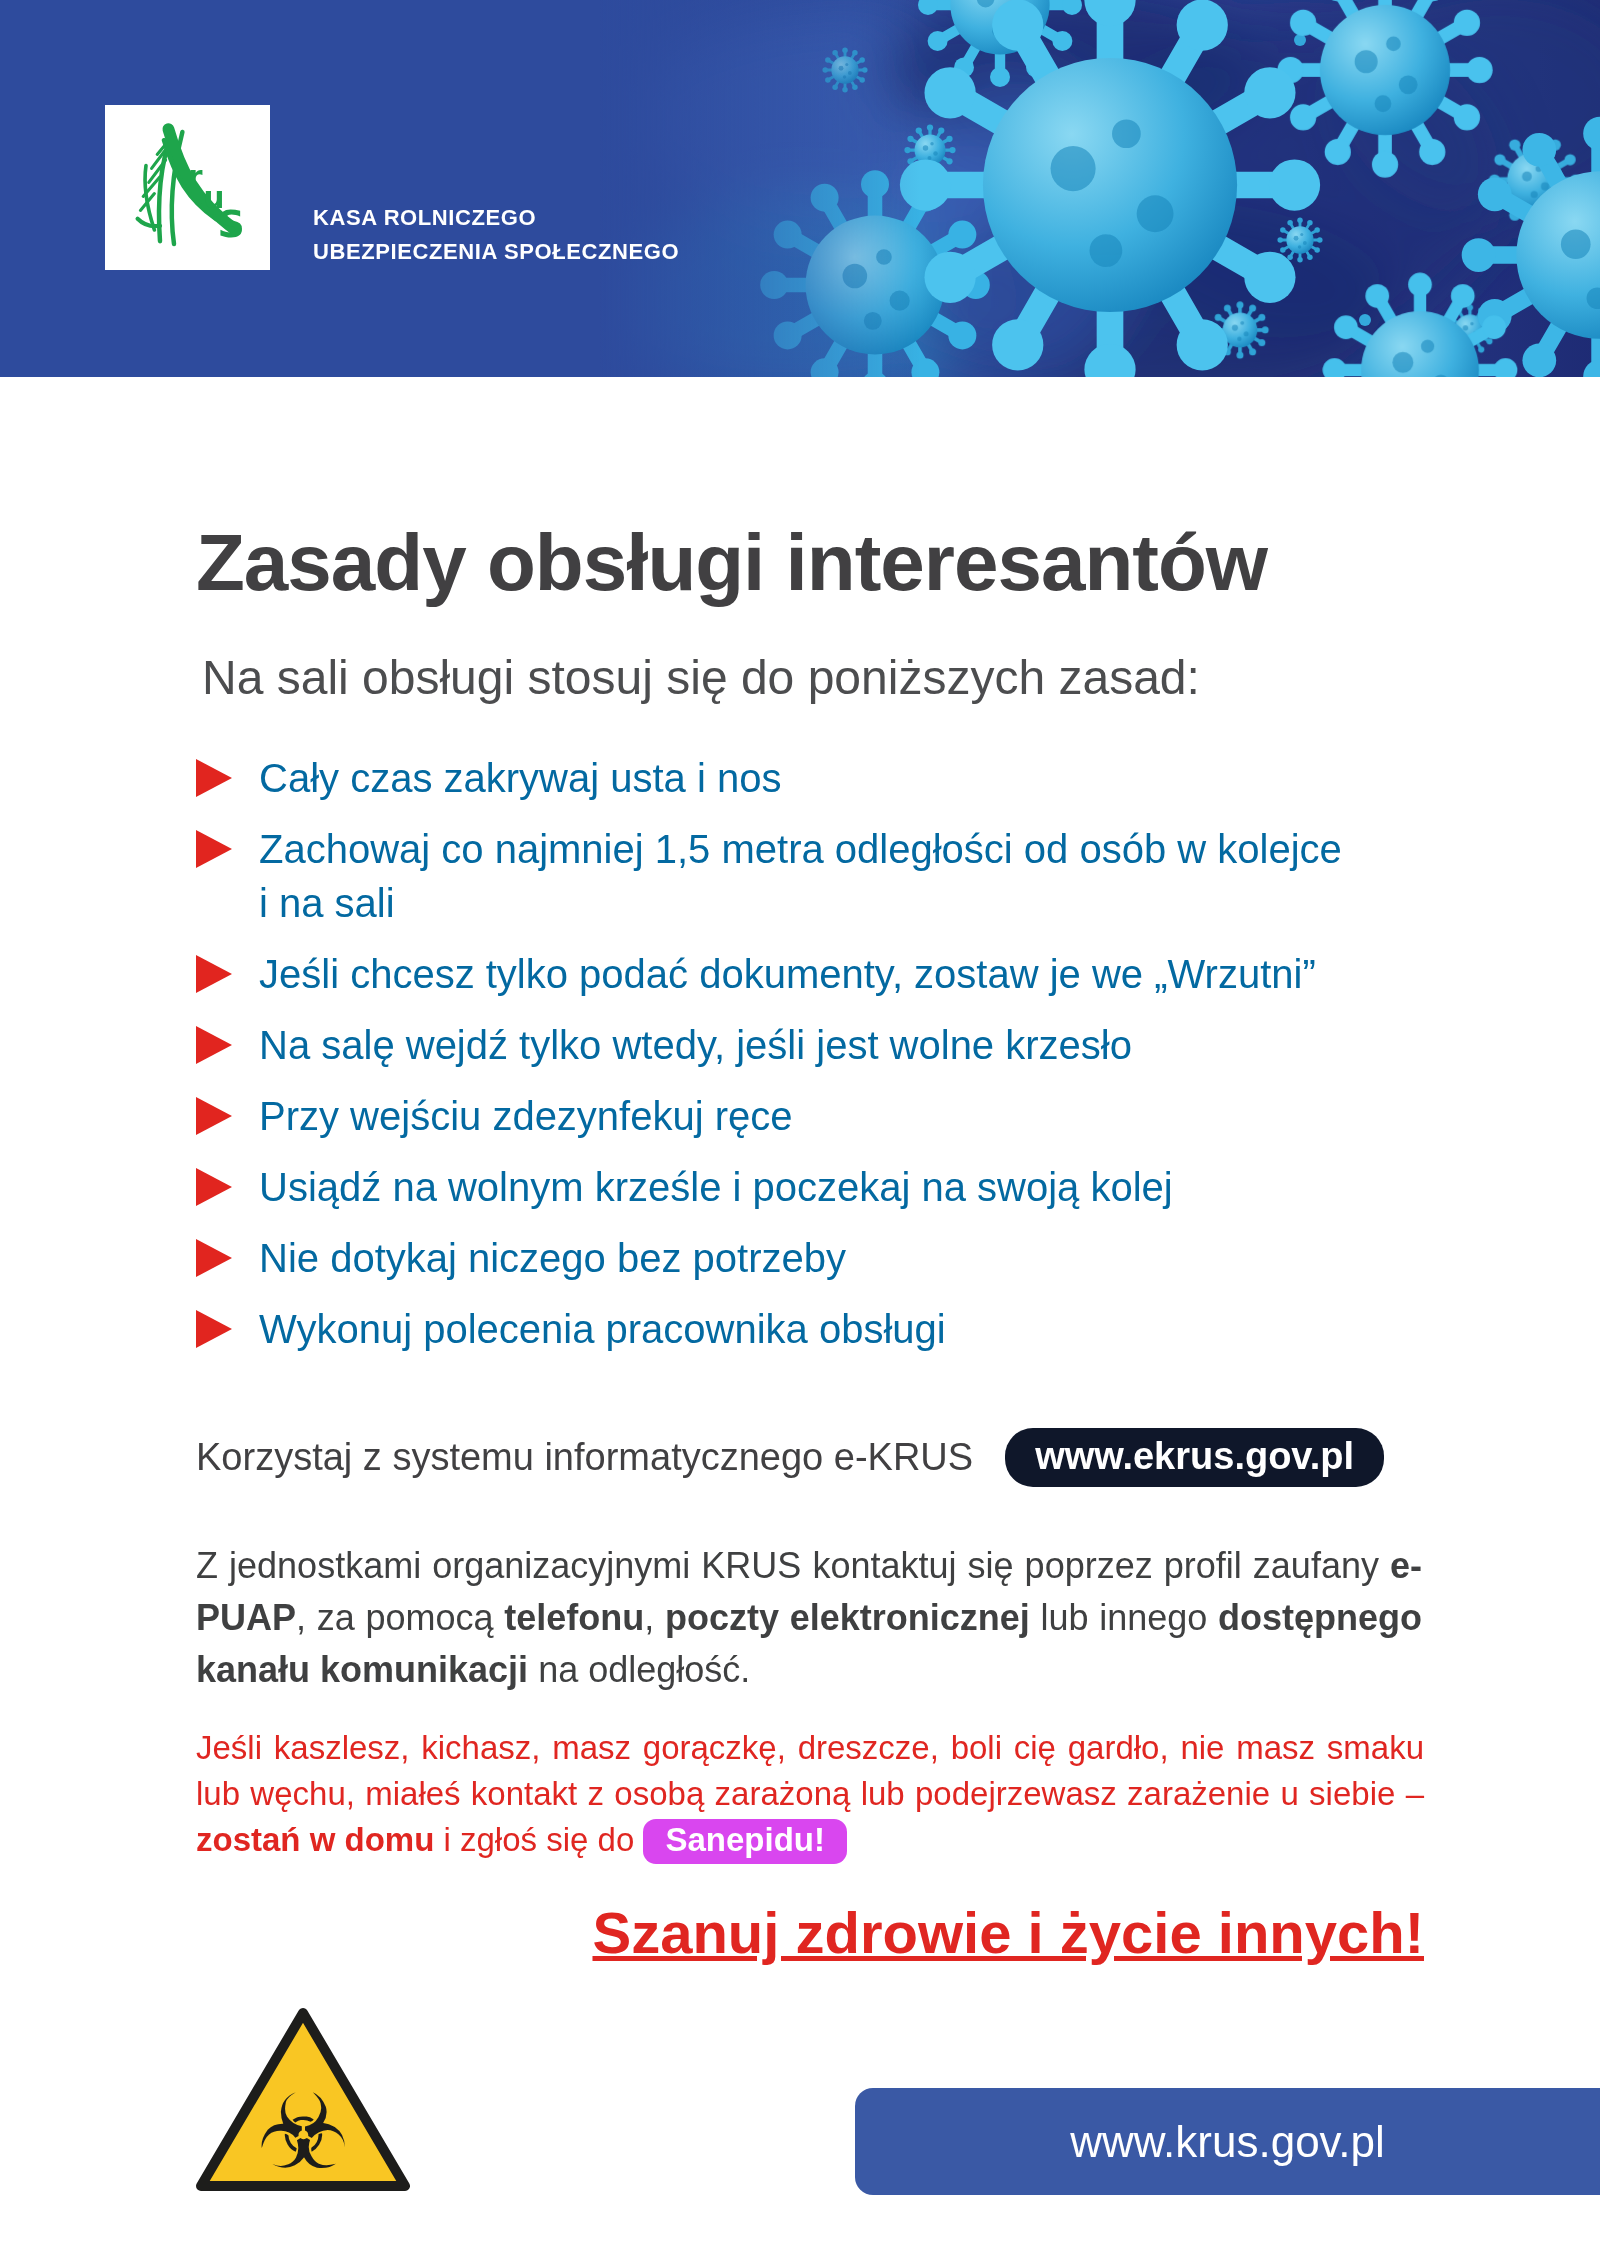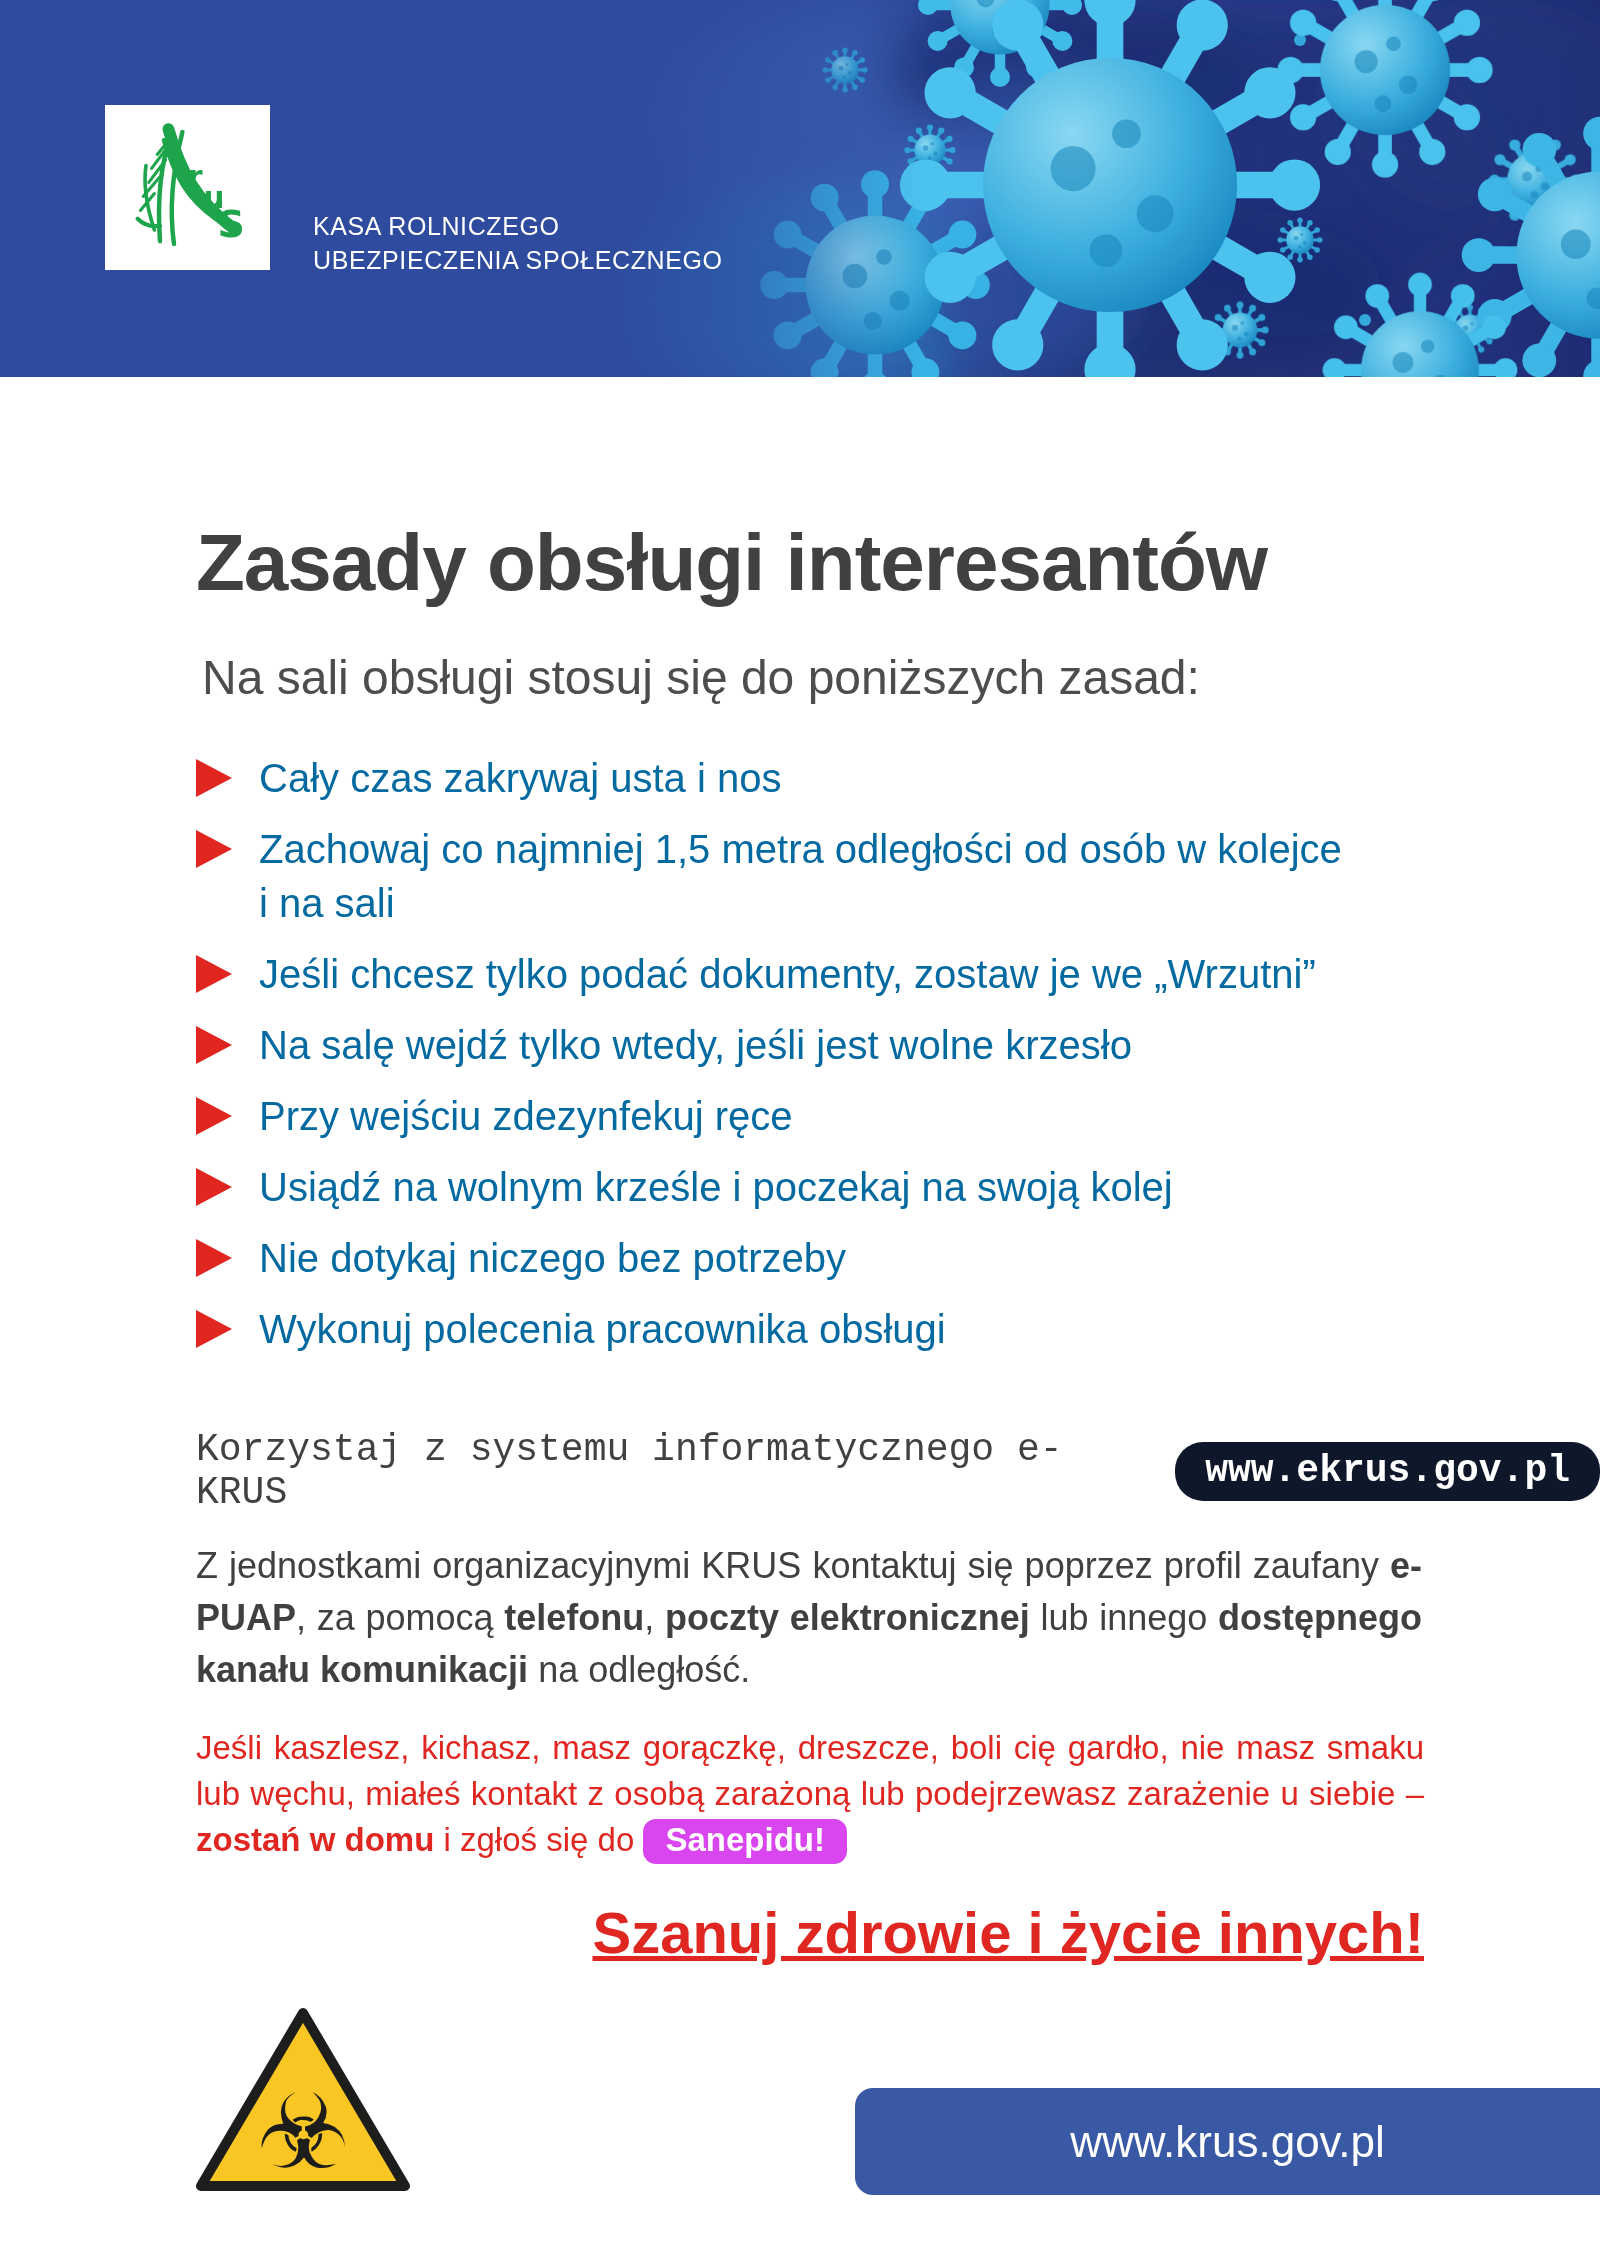--- a/index.html
+++ b/index.html
@@ -12,21 +12,21 @@
     position:absolute;left:0;top:0;width:1600px;height:377px;
     background:linear-gradient(100deg,#2e4b9d 0%,#2e4b9d 40%,#2a3f90 58%,#202c78 100%);
   }
   .virus-art{position:absolute;right:0;top:0;display:block;}
   .logo-box{
     position:absolute;left:105px;top:105px;width:165px;height:165px;background:#ffffff;
     display:flex;align-items:center;justify-content:center;
   }
   .org-name{
     position:absolute;left:313px;top:201px;color:#ffffff;
-    font-size:25px;line-height:34px;letter-spacing:.6px;font-weight:400;margin-top:8px;
+    font-size:22px;line-height:34px;letter-spacing:.6px;font-weight:700;
   }
   
   .title{
     position:absolute;left:196px;top:467px;font-size:80px;line-height:1.05;
     font-weight:bold;color:#414042;letter-spacing:-1px;
   }
   .subtitle{
     position:absolute;left:202px;top:630px;font-size:48px;color:#4c4d4f;font-weight:400;margin-top:20px;
   }
   
@@ -34,22 +34,22 @@
   .rules li{
     position:relative;padding-left:63px;margin:0 0 17px 0;
     font-size:40px;line-height:54px;color:#0369a1;
   }
   .tri{
     position:absolute;left:0;top:8px;width:0;height:0;
     border-left:36px solid #e1251f;border-top:19px solid transparent;border-bottom:19px solid transparent;
   }
   
   .ekrus-row{
-    position:absolute;left:196px;top:1428px;display:flex;align-items:center;gap:24px;
-    font-size:38px;color:#414042;font-family:Liberation Mono, monospace;
+    position:absolute;left:196px;top:1428px;display:flex;align-items:center;gap:32px;
+    font-size:38px;color:#414042;
   }
   .ekrus-pill{
     background:#0f172a;color:#ffffff;font-weight:bold;font-size:38px;
     padding:7px 30px 9px 30px;border-radius:28px;text-decoration:none;display:inline-block;
   }
   
   .contact{
     position:absolute;left:196px;top:1504px;width:1226px;
     font-size:36px;line-height:52px;color:#3f4041;text-align:justify;
   }

